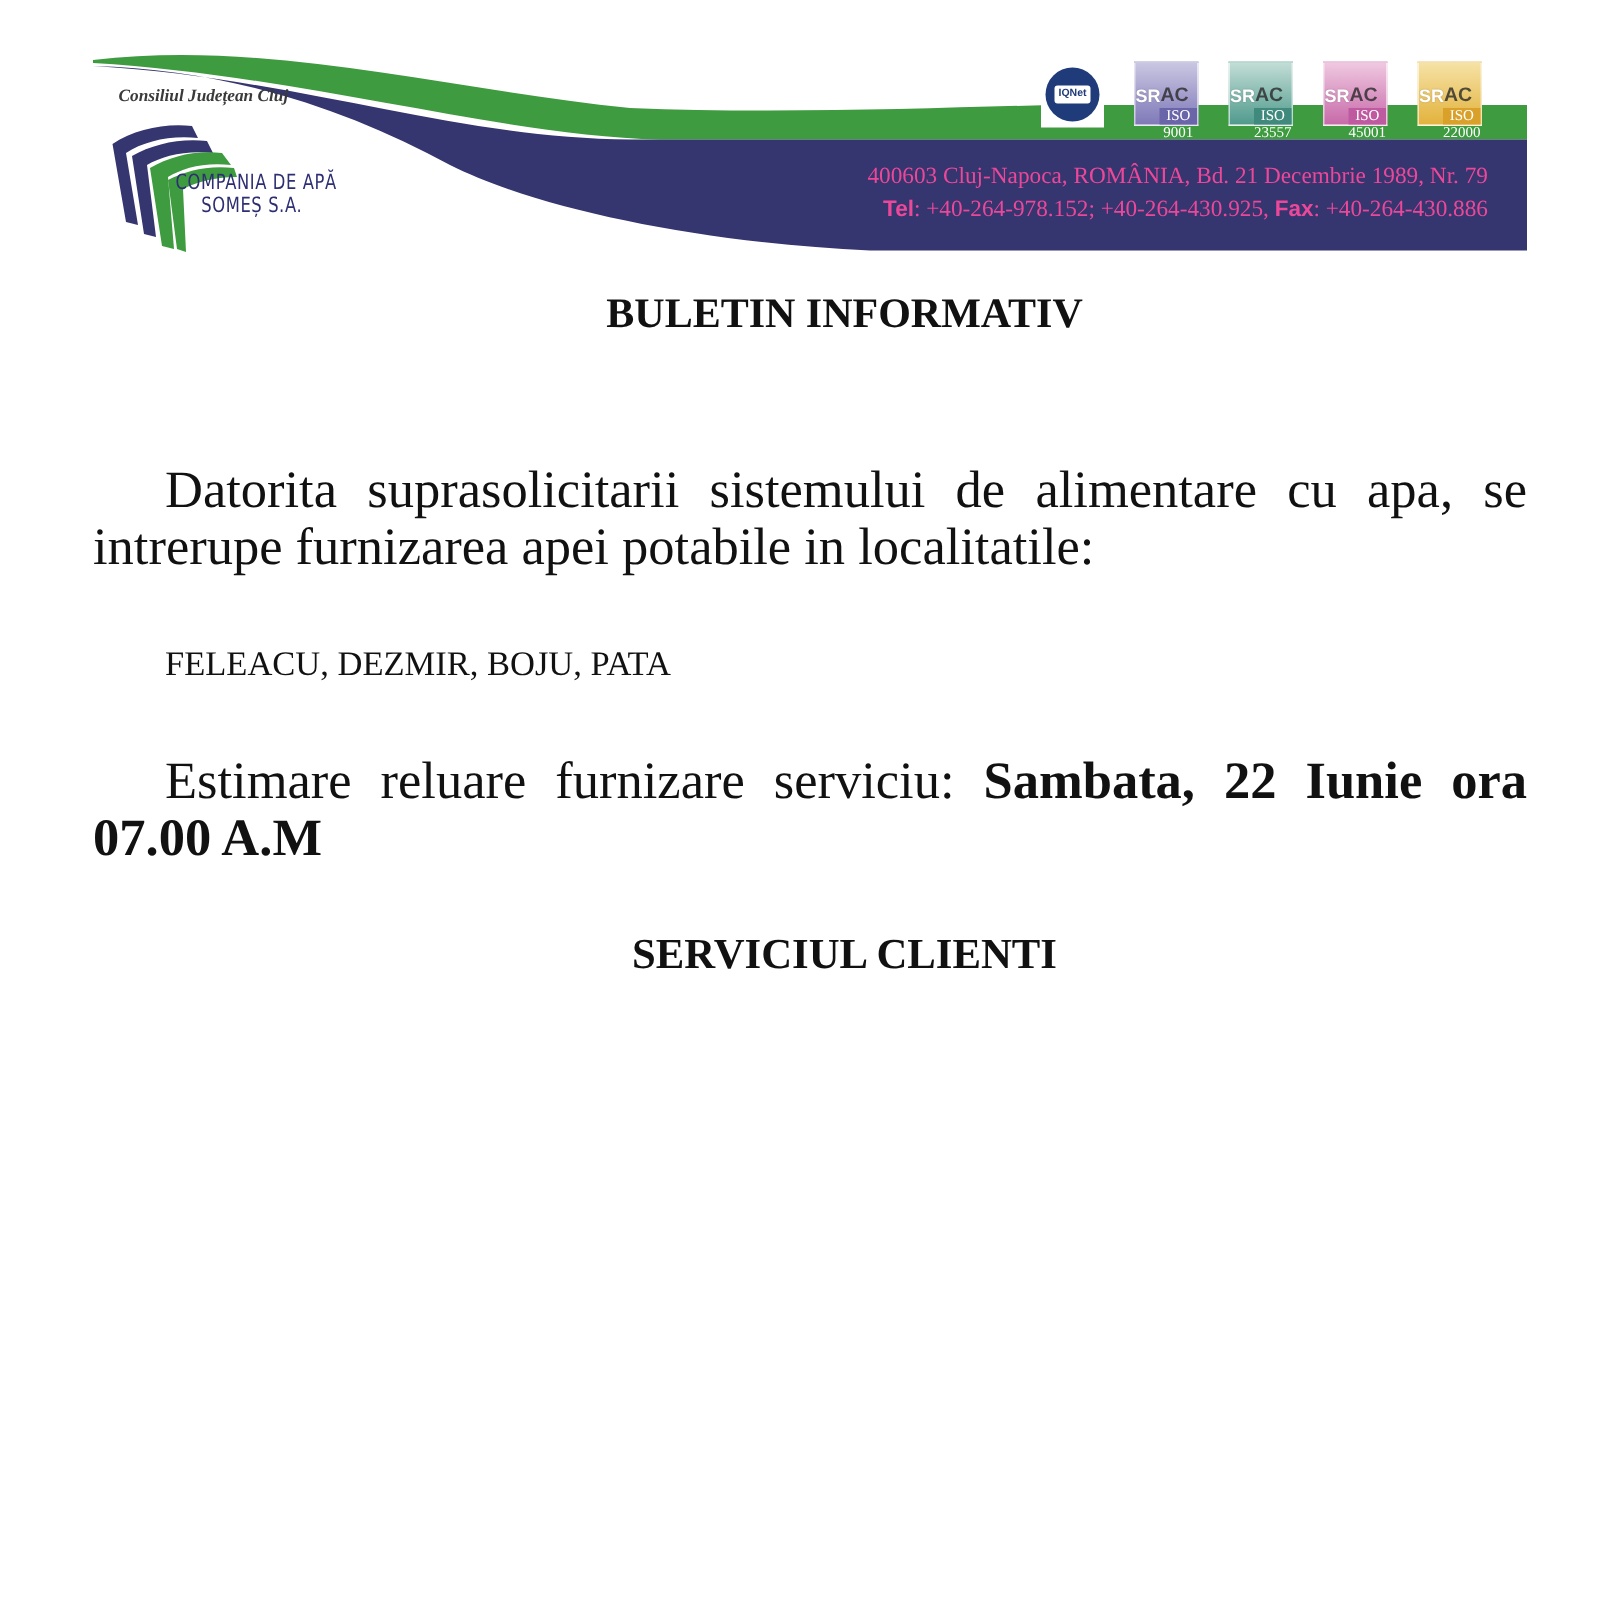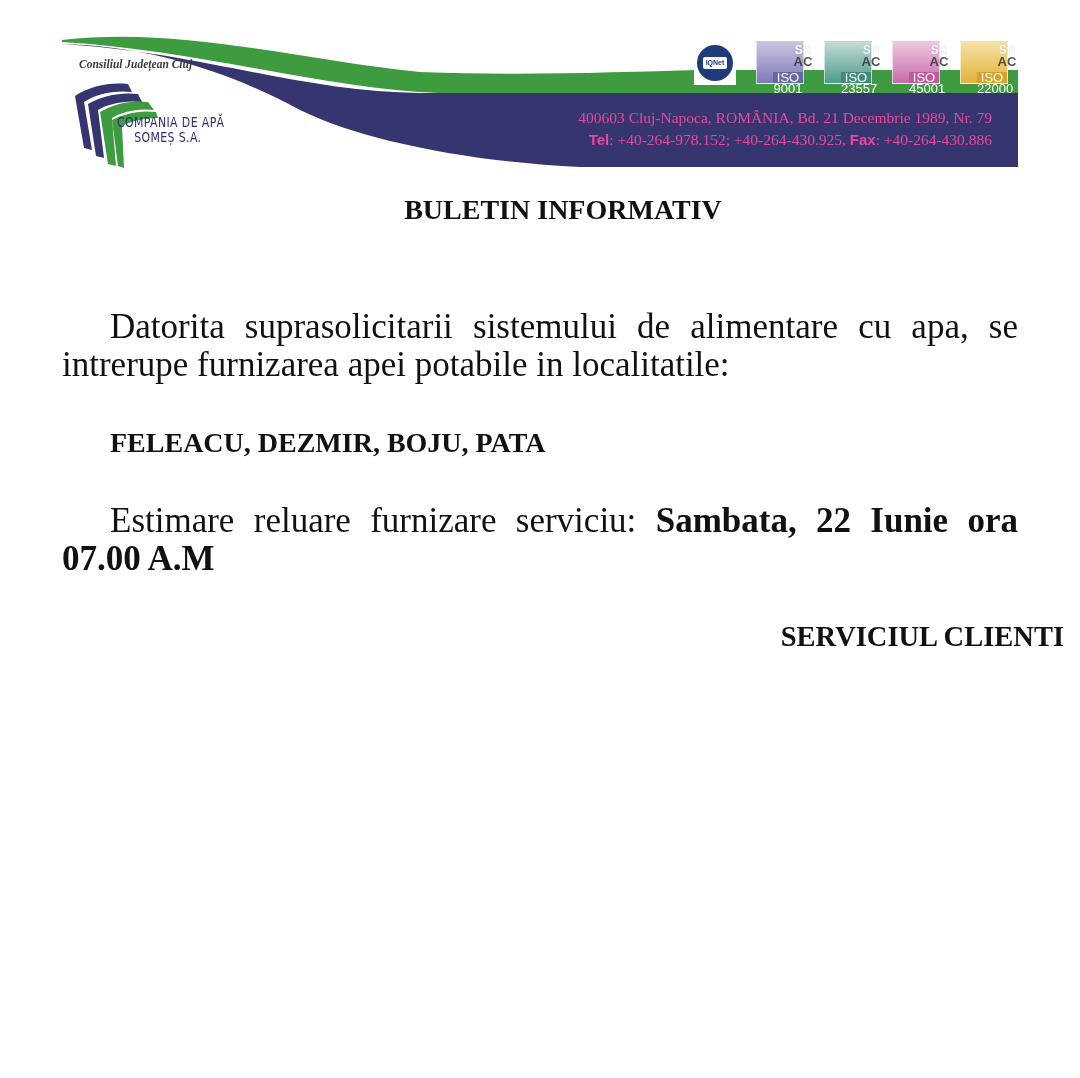--- a/index.html
+++ b/index.html
@@ -12,37 +12,37 @@
 
     .logo-mark { position: absolute; left: 70px; top: 78px; }
     .company-name { position: absolute; left: 117px; top: 115px; font-family: "DejaVu Sans", sans-serif; font-size: 14px; color: #2e2f73; letter-spacing: 0.5px; transform: scaleX(0.78); transform-origin: left top; line-height: 1.1; }
     .company-name .l1 { display: block; }
     .company-name .l2 { display: block; margin-left: 22px; }
 
     .certs { position: absolute; left: 694px; top: 41px; display: flex; gap: 20px; align-items: flex-start; }
     .cert-iqnet { width: 42px; height: 44px; background: #ffffff; display: flex; align-items: center; justify-content: center; }
     .iqnet-circle { width: 36px; height: 36px; border-radius: 50%; background: #1f3b7a; display: flex; align-items: center; justify-content: center; }
     .iqnet-inner { width: 24px; height: 12px; background: #fff; border-radius: 2px; font-family: "Liberation Sans", sans-serif; font-size: 7px; font-weight: bold; color: #1f3b7a; text-align: center; line-height: 12px; }
-    .cert-srac { width: 43px; height: 43px; position: relative; box-sizing: border-box; border: 1px solid rgba(255,255,255,0.6); display: flex; flex-direction: column; align-items: center; padding-left: 46px; }
+    .cert-srac { width: 43px; height: 43px; position: relative; box-sizing: border-box; border: 1px solid rgba(255,255,255,0.6); display: flex; align-items: center; }
     .cert-srac .sr { font-family: "Liberation Sans", sans-serif; font-weight: bold; font-size: 12px; color: #ffffff; line-height: 11px; margin-top: 3px; text-shadow: 0 0 1px rgba(0,0,0,0.3); }
     .cert-srac .ac { font-family: "Liberation Sans", sans-serif; font-weight: bold; font-size: 13px; color: #2a2a2a; line-height: 12px; opacity: 0.8; }
-    .cert-srac .iso { position: absolute; left: 16px; right: 0; bottom: 0; height: 11px; font-family: Liberation Sans, sans-serif; font-size: 13px; color: #fff; text-align: center; line-height: 11px; }
+    .cert-srac .iso { position: absolute; left: 16px; right: 0; bottom: 0; height: 11px; font-family: Liberation Serif, serif; font-size: 10px; color: #fff; text-align: center; line-height: 11px; }
 
     .contact { position: absolute; right: 88px; top: 107px; text-align: right; color: #ec4899; font-family: "Liberation Serif", serif; font-size: 15.5px; line-height: 22px; }
     .contact .lbl { font-family: "Liberation Sans", sans-serif; font-weight: bold; font-size: 15px; margin-top: 43px; }
 
     .doc { position: absolute; left: 62px; top: 0; width: 956px; }
     .title { position: absolute; left: 0; width: 1002px; top: 192px; text-align: center; font-weight: bold; font-size: 28px; line-height: 36px; }
     .para { position: absolute; left: 0; width: 956px; font-size: 35px; line-height: 38px; text-align: justify; text-align-last: left; }
     .p1 { top: 308px; }
-    .places { position: absolute; left: 48px; top: 424px; font-weight: bold; font-size: 28px; line-height: 38px; }
+    .places { position: absolute; left: 48px; top: 424px; font-weight: normal; font-size: 23px; line-height: 38px; }
     .p2 { top: 502px; }
     .indent { display: inline-block; width: 48px; }
     .bold { font-weight: bold; }
-    .signature { position: absolute; left: 0; width: 1002px; top: 618px; text-align: right; font-weight: bold; font-size: 28.5px; line-height: 38px; }
+    .signature { position: absolute; left: 0; width: 1002px; top: 618px; text-align: center; font-weight: bold; font-size: 28.5px; line-height: 38px; }
   </style>
 </head>
 <body>
 
 <div class="header">
   <svg class="wave-svg" width="1080" height="180" viewBox="0 0 1080 180">
 
     <path d="M62,40 C180,26 300,60 420,72 C520,76 620,72 700,70 L1018,70 L1018,93 L440,93 C330,90 200,50 62,42 Z" fill="#3f9b3f"></path>
 
     <path d="M62,44 C200,52 300,92 420,93 L1018,93 L1018,167 L580,167 C470,162 360,140 300,110 C230,72 150,46 62,44 Z" fill="#35356f"></path>

